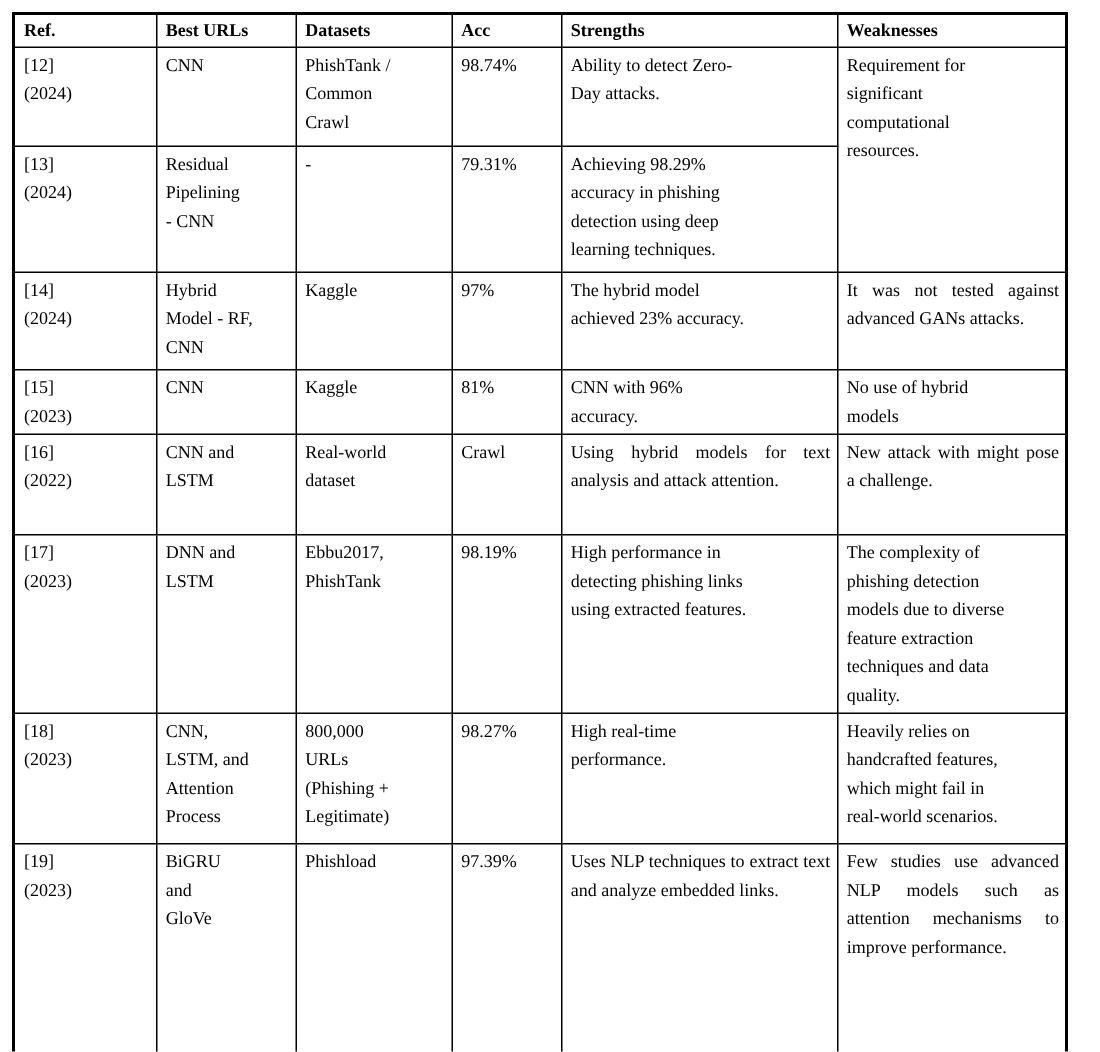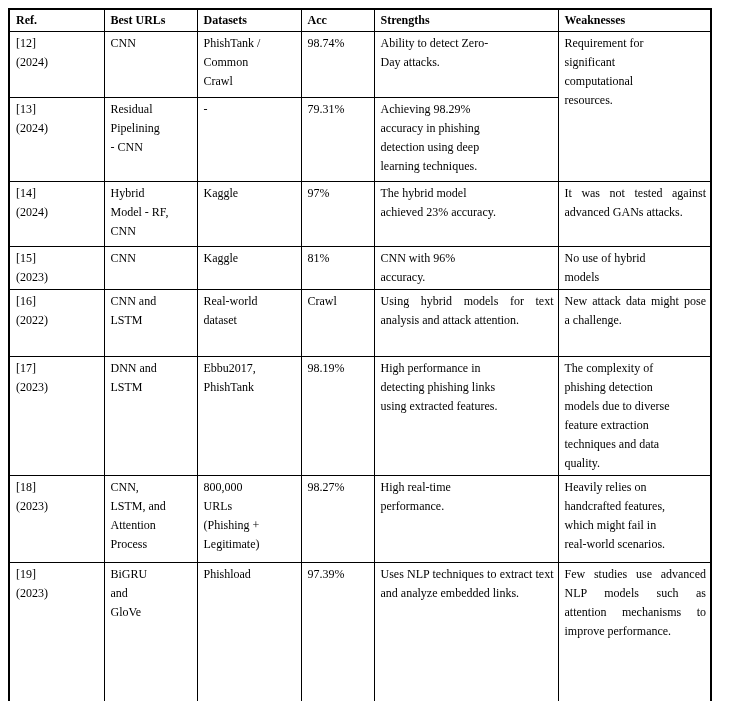--- a/index.html
+++ b/index.html
@@ -129,21 +129,21 @@
       </tr>
       <tr style="height:67px">
         <td class="pre">[16]
 (2022)</td>
         <td class="pre">CNN and
 LSTM</td>
         <td class="pre">Real-world
 dataset</td>
         <td class="pre">Crawl</td>
         <td class="justify">Using hybrid models for text analysis and attack attention.</td>
-        <td class="justify">New attack data might pose a challenge.</td>
+        <td class="justify">New attack with might pose a challenge.</td>
       </tr>
       <tr style="height:115px">
         <td class="pre">[17]
 (2023)</td>
         <td class="pre">DNN and
 LSTM</td>
         <td class="pre">Ebbu2017,
 PhishTank</td>
         <td class="pre">98.19%</td>
         <td class="pre">High performance in

